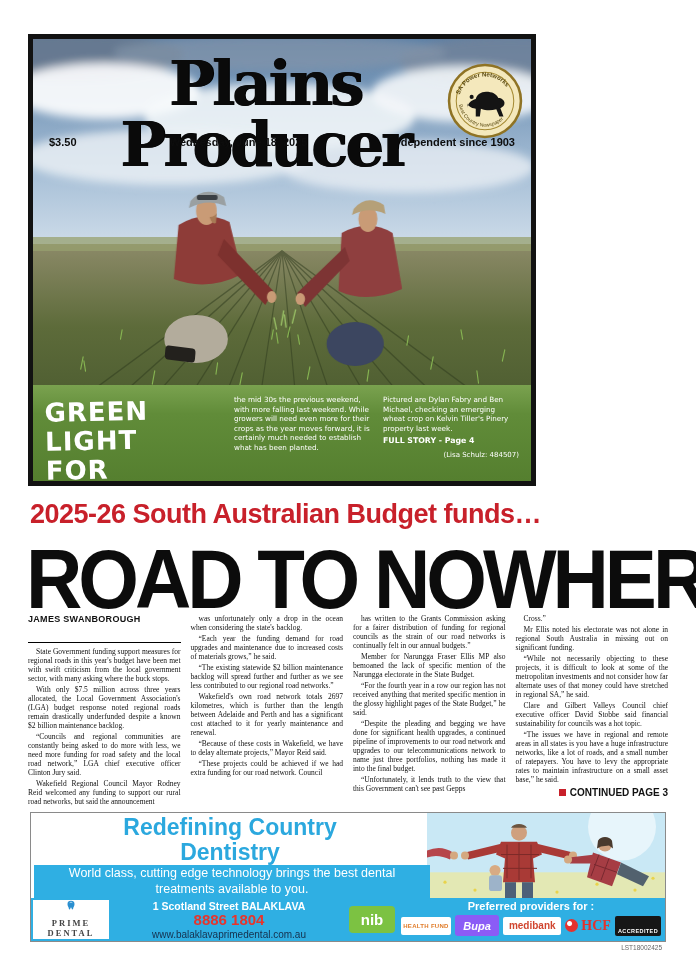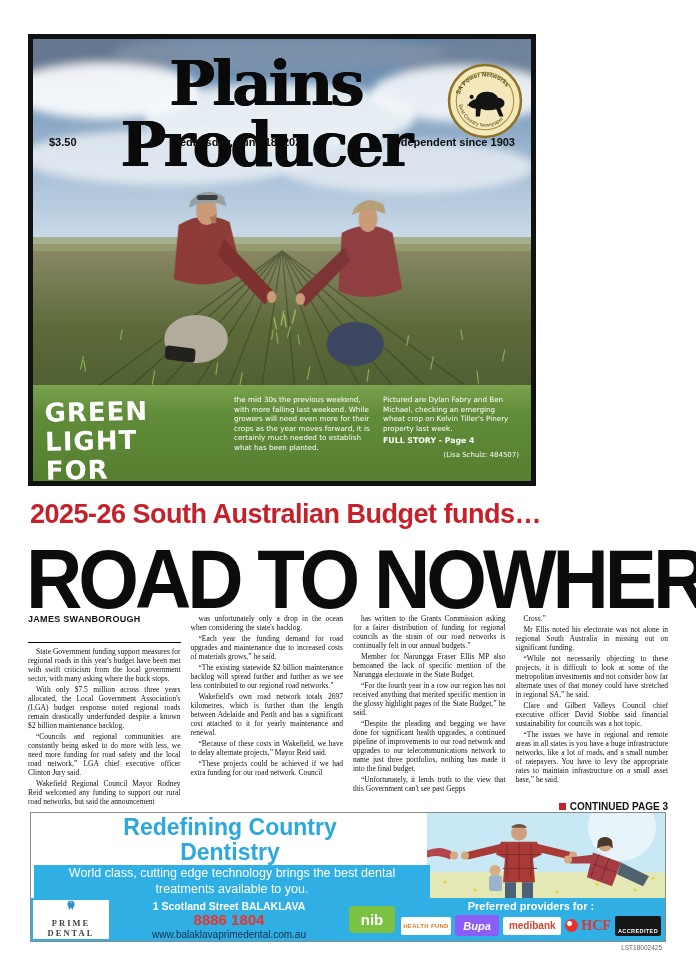--- a/index.html
+++ b/index.html
@@ -20,21 +20,21 @@
 
   
   .kicker{position:absolute;left:30px;top:499px;font-family:"Liberation Sans",sans-serif;font-weight:bold;font-size:27px;color:#c8202a;letter-spacing:-.5px}
   .main-head{position:absolute;left:26px;top:532px;width:648px;font-family:"Liberation Sans",sans-serif;font-weight:bold;font-size:78px;letter-spacing:-4px;white-space:nowrap;transform:scaleY(1.06);transform-origin:top left;color:#0c0c0c}
 
   
   .article{position:absolute;left:28px;top:614px;width:640px;height:196px;display:flex;gap:10px;overflow:hidden}
   .col{flex:1;min-width:0}
   .byline{font-family:Liberation Sans, sans-serif;font-weight:bold;font-size:9px;letter-spacing:.3px;border-bottom:1.5px solid #000;padding-bottom:18px;margin-bottom:4px}
   .col p{margin:0 0 2px;font-size:7.5px;line-height:1.2;text-align:justify;text-indent:8px}
-  .continued{text-align:right;font-family:"Liberation Sans",sans-serif;font-weight:bold;font-size:10px;margin-top:17px}
+  .continued{text-align:right;font-family:"Liberation Sans",sans-serif;font-weight:bold;font-size:10px;margin-top:3px}
   .redsq{display:inline-block;width:7px;height:7px;background:#c8202a;margin-right:4px}
 
   
   .ad{position:absolute;left:30px;top:812px;width:636px;height:130px;border:1px solid #8a8a8a;background:#fff;overflow:hidden;box-sizing:border-box}
   .ad-head{position:absolute;left:0;top:2px;width:398px;text-align:center;color:#2ba8de;font-family:Liberation Sans, sans-serif;font-weight:bold;font-size:23px;line-height:1.1}
   .ad-photo{position:absolute;right:0;top:0;width:238px;height:86px}
   .ad-strip{position:absolute;left:3px;top:52px;width:396px;height:33px;background:#2fafe3;color:#fff;font-family:"Liberation Sans",sans-serif;font-size:12.5px;text-align:center;display:flex;align-items:center;justify-content:center;padding:16px 10px;box-sizing:border-box;line-height:1.25}
   .ad-bar{position:absolute;left:0;right:0;bottom:0;height:43px;background:#2fafe3}
   .pd-box{position:absolute;left:2px;top:2px;bottom:2px;width:76px;background:#fff;display:flex;flex-direction:column;align-items:center;justify-content:center;gap:9px}
   .pd-name{font-family:"Liberation Serif",serif;font-weight:bold;font-size:8.5px;letter-spacing:2px;color:#444;line-height:1.15;text-align:center}

